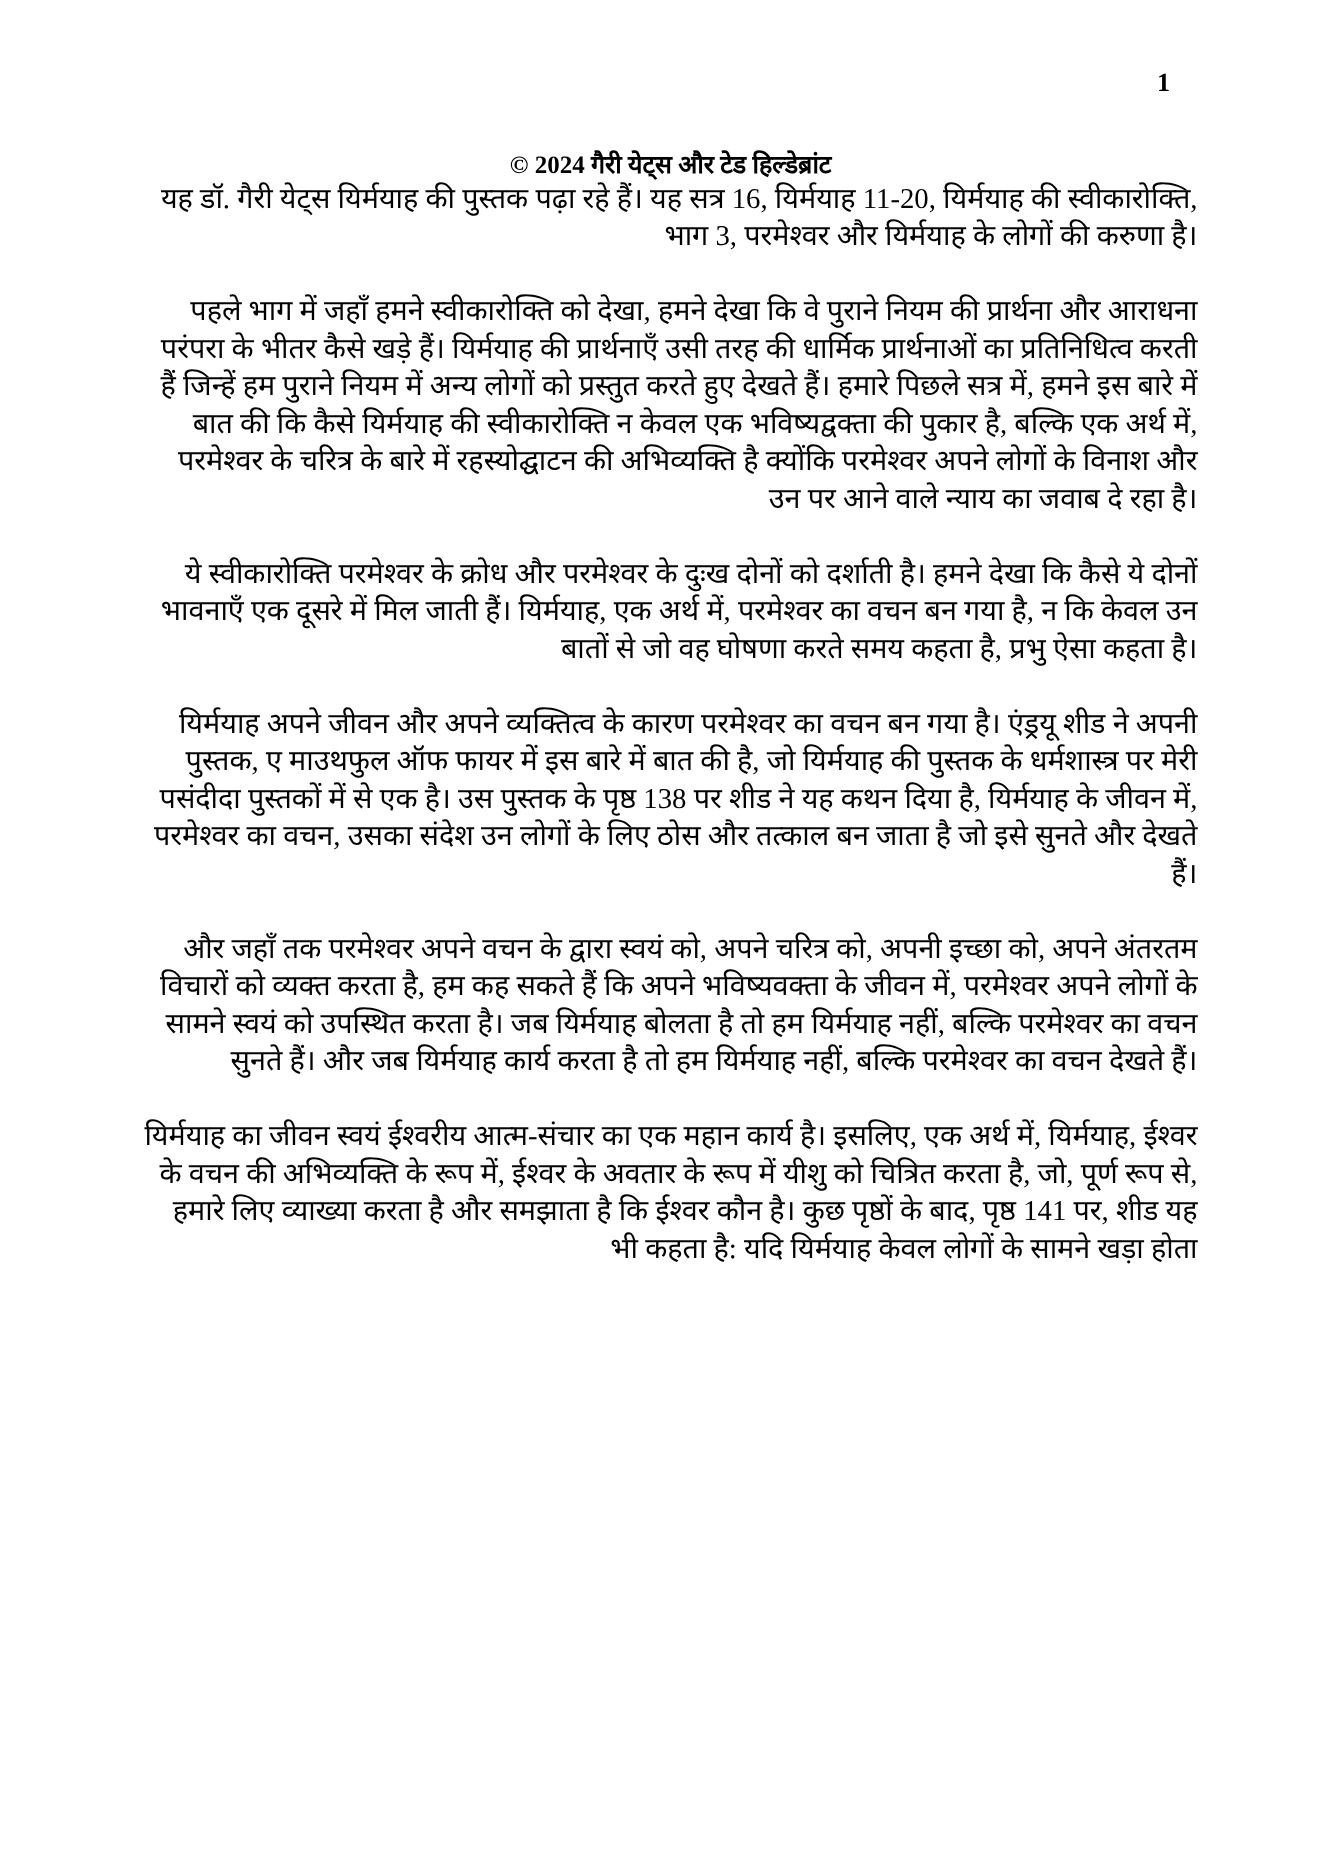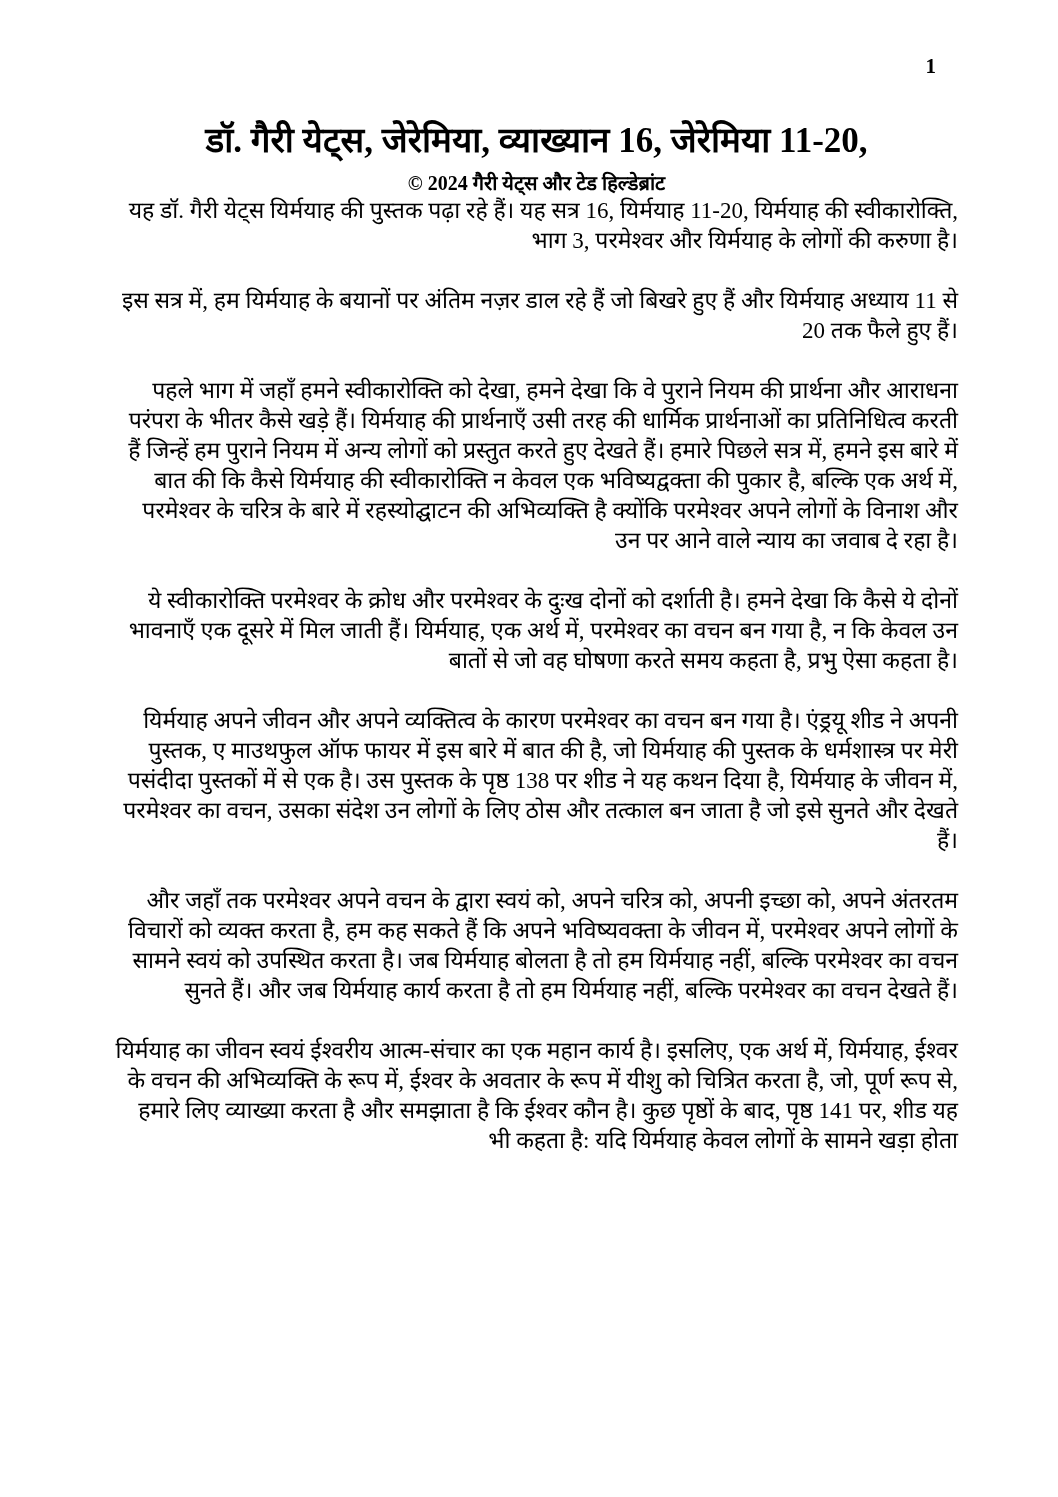--- a/index.html
+++ b/index.html
@@ -53,28 +53,26 @@
   }
 </style>
 </head>
 <body>
 
 <div class="page">
 
   <div class="page-number">1</div>
 
   <h1 class="title-block">
-    <span class="title-line">डॉ. गैरी येट्स, जेरेमिया, व्याख्यान 16, जेरेमिया 11-20,</span>
   </h1>
 
   <div class="copyright-line">© 2024 गैरी येट्स और टेड हिल्डेब्रांट</div>
 
   <div class="body-text">
     <p>यह डॉ. गैरी येट्स यिर्मयाह की पुस्तक पढ़ा रहे हैं। यह सत्र 16, यिर्मयाह 11-20, यिर्मयाह की स्वीकारोक्ति, भाग 3, परमेश्वर और यिर्मयाह के लोगों की करुणा है।</p>
-    <p>इस सत्र में, हम यिर्मयाह के बयानों पर अंतिम नज़र डाल रहे हैं जो बिखरे हुए हैं और यिर्मयाह अध्याय 11 से 20 तक फैले हुए हैं।</p>
     <p>पहले भाग में जहाँ हमने स्वीकारोक्ति को देखा, हमने देखा कि वे पुराने नियम की प्रार्थना और आराधना परंपरा के भीतर कैसे खड़े हैं। यिर्मयाह की प्रार्थनाएँ उसी तरह की धार्मिक प्रार्थनाओं का प्रतिनिधित्व करती हैं जिन्हें हम पुराने नियम में अन्य लोगों को प्रस्तुत करते हुए देखते हैं। हमारे पिछले सत्र में, हमने इस बारे में बात की कि कैसे यिर्मयाह की स्वीकारोक्ति न केवल एक भविष्यद्वक्ता की पुकार है, बल्कि एक अर्थ में, परमेश्वर के चरित्र के बारे में रहस्योद्घाटन की अभिव्यक्ति है क्योंकि परमेश्वर अपने लोगों के विनाश और उन पर आने वाले न्याय का जवाब दे रहा है।</p>
     <p>ये स्वीकारोक्ति परमेश्वर के क्रोध और परमेश्वर के दुःख दोनों को दर्शाती है। हमने देखा कि कैसे ये दोनों भावनाएँ एक दूसरे में मिल जाती हैं। यिर्मयाह, एक अर्थ में, परमेश्वर का वचन बन गया है, न कि केवल उन बातों से जो वह घोषणा करते समय कहता है, प्रभु ऐसा कहता है।</p>
     <p>यिर्मयाह अपने जीवन और अपने व्यक्तित्व के कारण परमेश्वर का वचन बन गया है। एंड्रयू शीड ने अपनी पुस्तक, ए माउथफुल ऑफ फायर में इस बारे में बात की है, जो यिर्मयाह की पुस्तक के धर्मशास्त्र पर मेरी पसंदीदा पुस्तकों में से एक है। उस पुस्तक के पृष्ठ 138 पर शीड ने यह कथन दिया है, यिर्मयाह के जीवन में, परमेश्वर का वचन, उसका संदेश उन लोगों के लिए ठोस और तत्काल बन जाता है जो इसे सुनते और देखते हैं।</p>
     <p>और जहाँ तक परमेश्वर अपने वचन के द्वारा स्वयं को, अपने चरित्र को, अपनी इच्छा को, अपने अंतरतम विचारों को व्यक्त करता है, हम कह सकते हैं कि अपने भविष्यवक्ता के जीवन में, परमेश्वर अपने लोगों के सामने स्वयं को उपस्थित करता है। जब यिर्मयाह बोलता है तो हम यिर्मयाह नहीं, बल्कि परमेश्वर का वचन सुनते हैं। और जब यिर्मयाह कार्य करता है तो हम यिर्मयाह नहीं, बल्कि परमेश्वर का वचन देखते हैं।</p>
     <p>यिर्मयाह का जीवन स्वयं ईश्वरीय आत्म-संचार का एक महान कार्य है। इसलिए, एक अर्थ में, यिर्मयाह, ईश्वर के वचन की अभिव्यक्ति के रूप में, ईश्वर के अवतार के रूप में यीशु को चित्रित करता है, जो, पूर्ण रूप से, हमारे लिए व्याख्या करता है और समझाता है कि ईश्वर कौन है। कुछ पृष्ठों के बाद, पृष्ठ 141 पर, शीड यह भी कहता है: यदि यिर्मयाह केवल लोगों के सामने खड़ा होता</p>
   </div>
 
 </div>
 
 </body></html>

